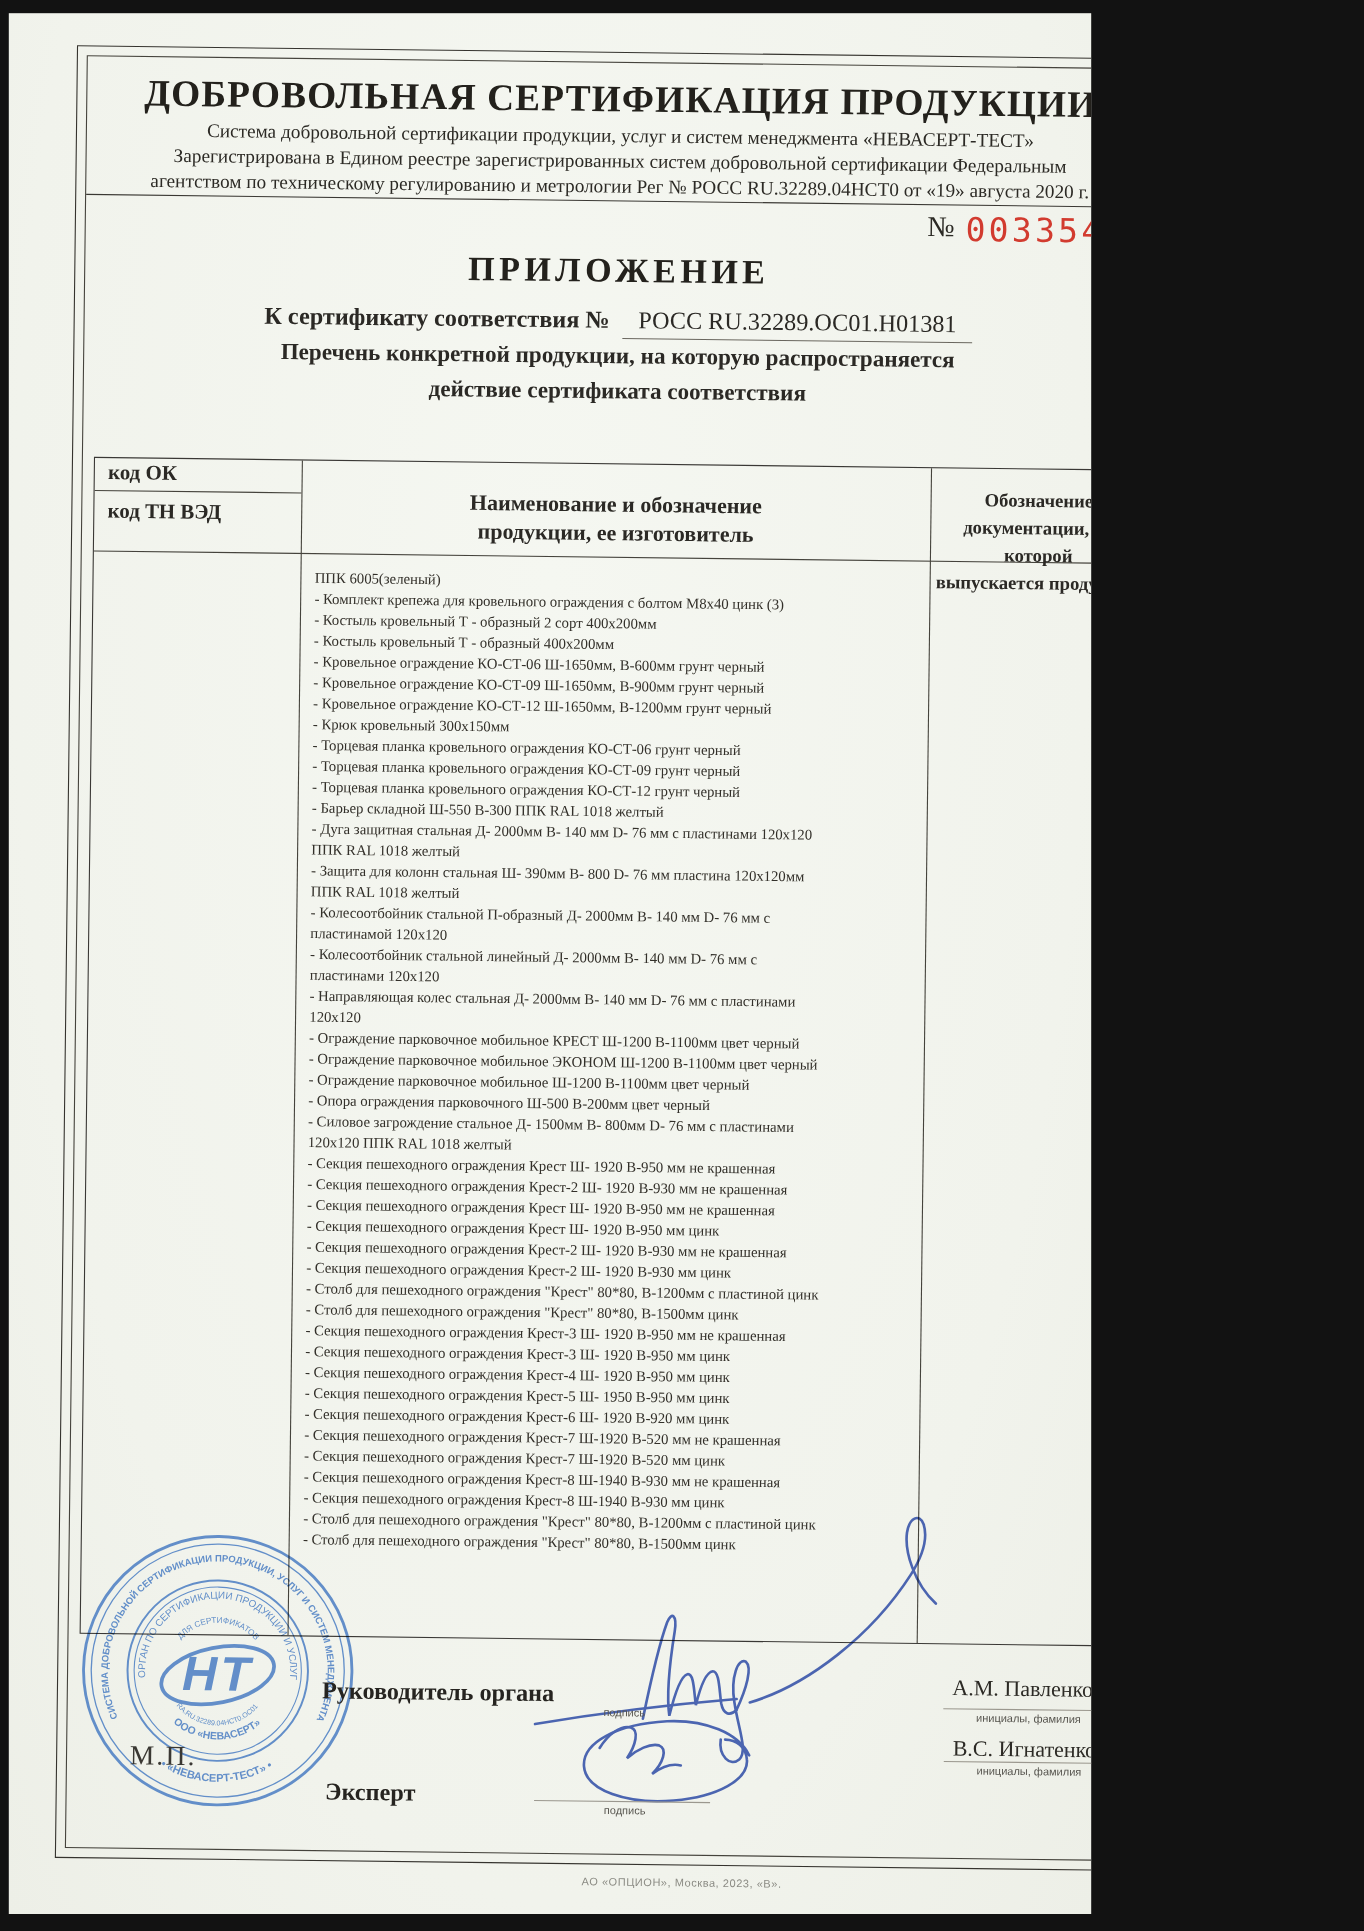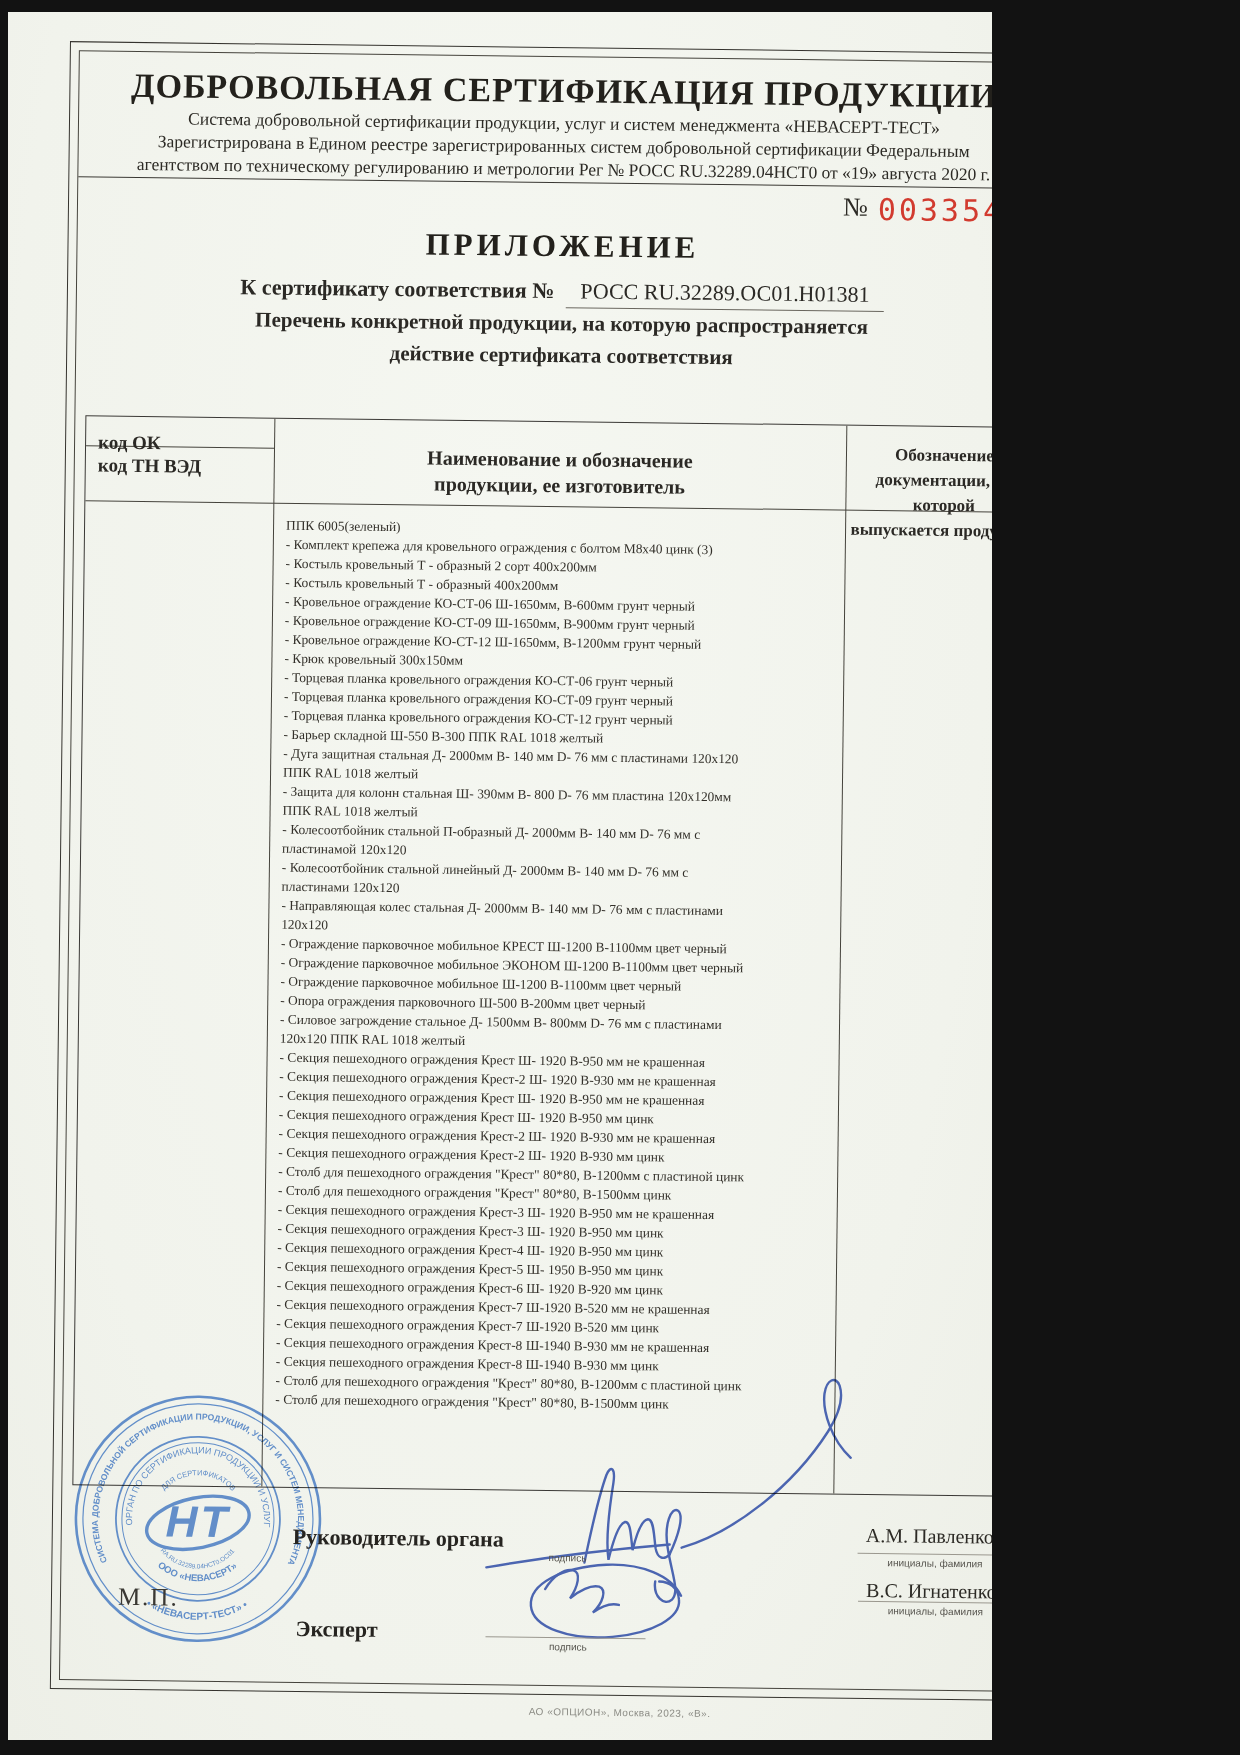--- a/index.html
+++ b/index.html
@@ -43,21 +43,21 @@
                   padding:0 14px 3px 14px;}
   .purpose{left:90px;top:306px;width:950px;text-align:center;font-weight:bold;
            font-size:21px;line-height:22px;white-space:nowrap;}
   .purpose2{top:338px;}
 
   .tbl{left:90px;top:415px;width:957px;height:1070px;border:1.4px solid #3a3835;}
   .tbl .v1{left:188px;top:0;width:0;height:100%;border-left:1.2px solid #45433c;}
   .tbl .v2{left:760px;top:0;width:0;height:100%;border-left:1.2px solid #45433c;}
   .tbl .h1{left:0;top:29px;width:188px;border-top:1.2px solid #45433c;}
   .tbl .h2{left:0;top:84px;width:100%;border-top:1.2px solid #45433c;}
-  .c1a{left:12px;top:15px;font-weight:bold;font-size:19px;}
+  .c1a{left:12px;top:3px;font-weight:bold;font-size:19px;}
   .c1b{left:12px;top:38px;font-weight:bold;font-size:19px;}
   .c2h{left:188px;top:24px;width:572px;text-align:center;font-weight:bold;
        font-size:20px;line-height:26px;}
   .c3h{left:760px;top:16px;width:197px;text-align:center;font-weight:bold;
        font-size:17px;line-height:25px;}
   .plist{left:201px;top:97px;width:470px;font-size:13.4px;line-height:19px;
          color:#33302a;}
 
   .sig-role{font-weight:bold;font-size:22px;white-space:nowrap;color:#262420;}
   .cap{font-family:"Liberation Sans","DejaVu Sans",sans-serif;font-size:10px;

